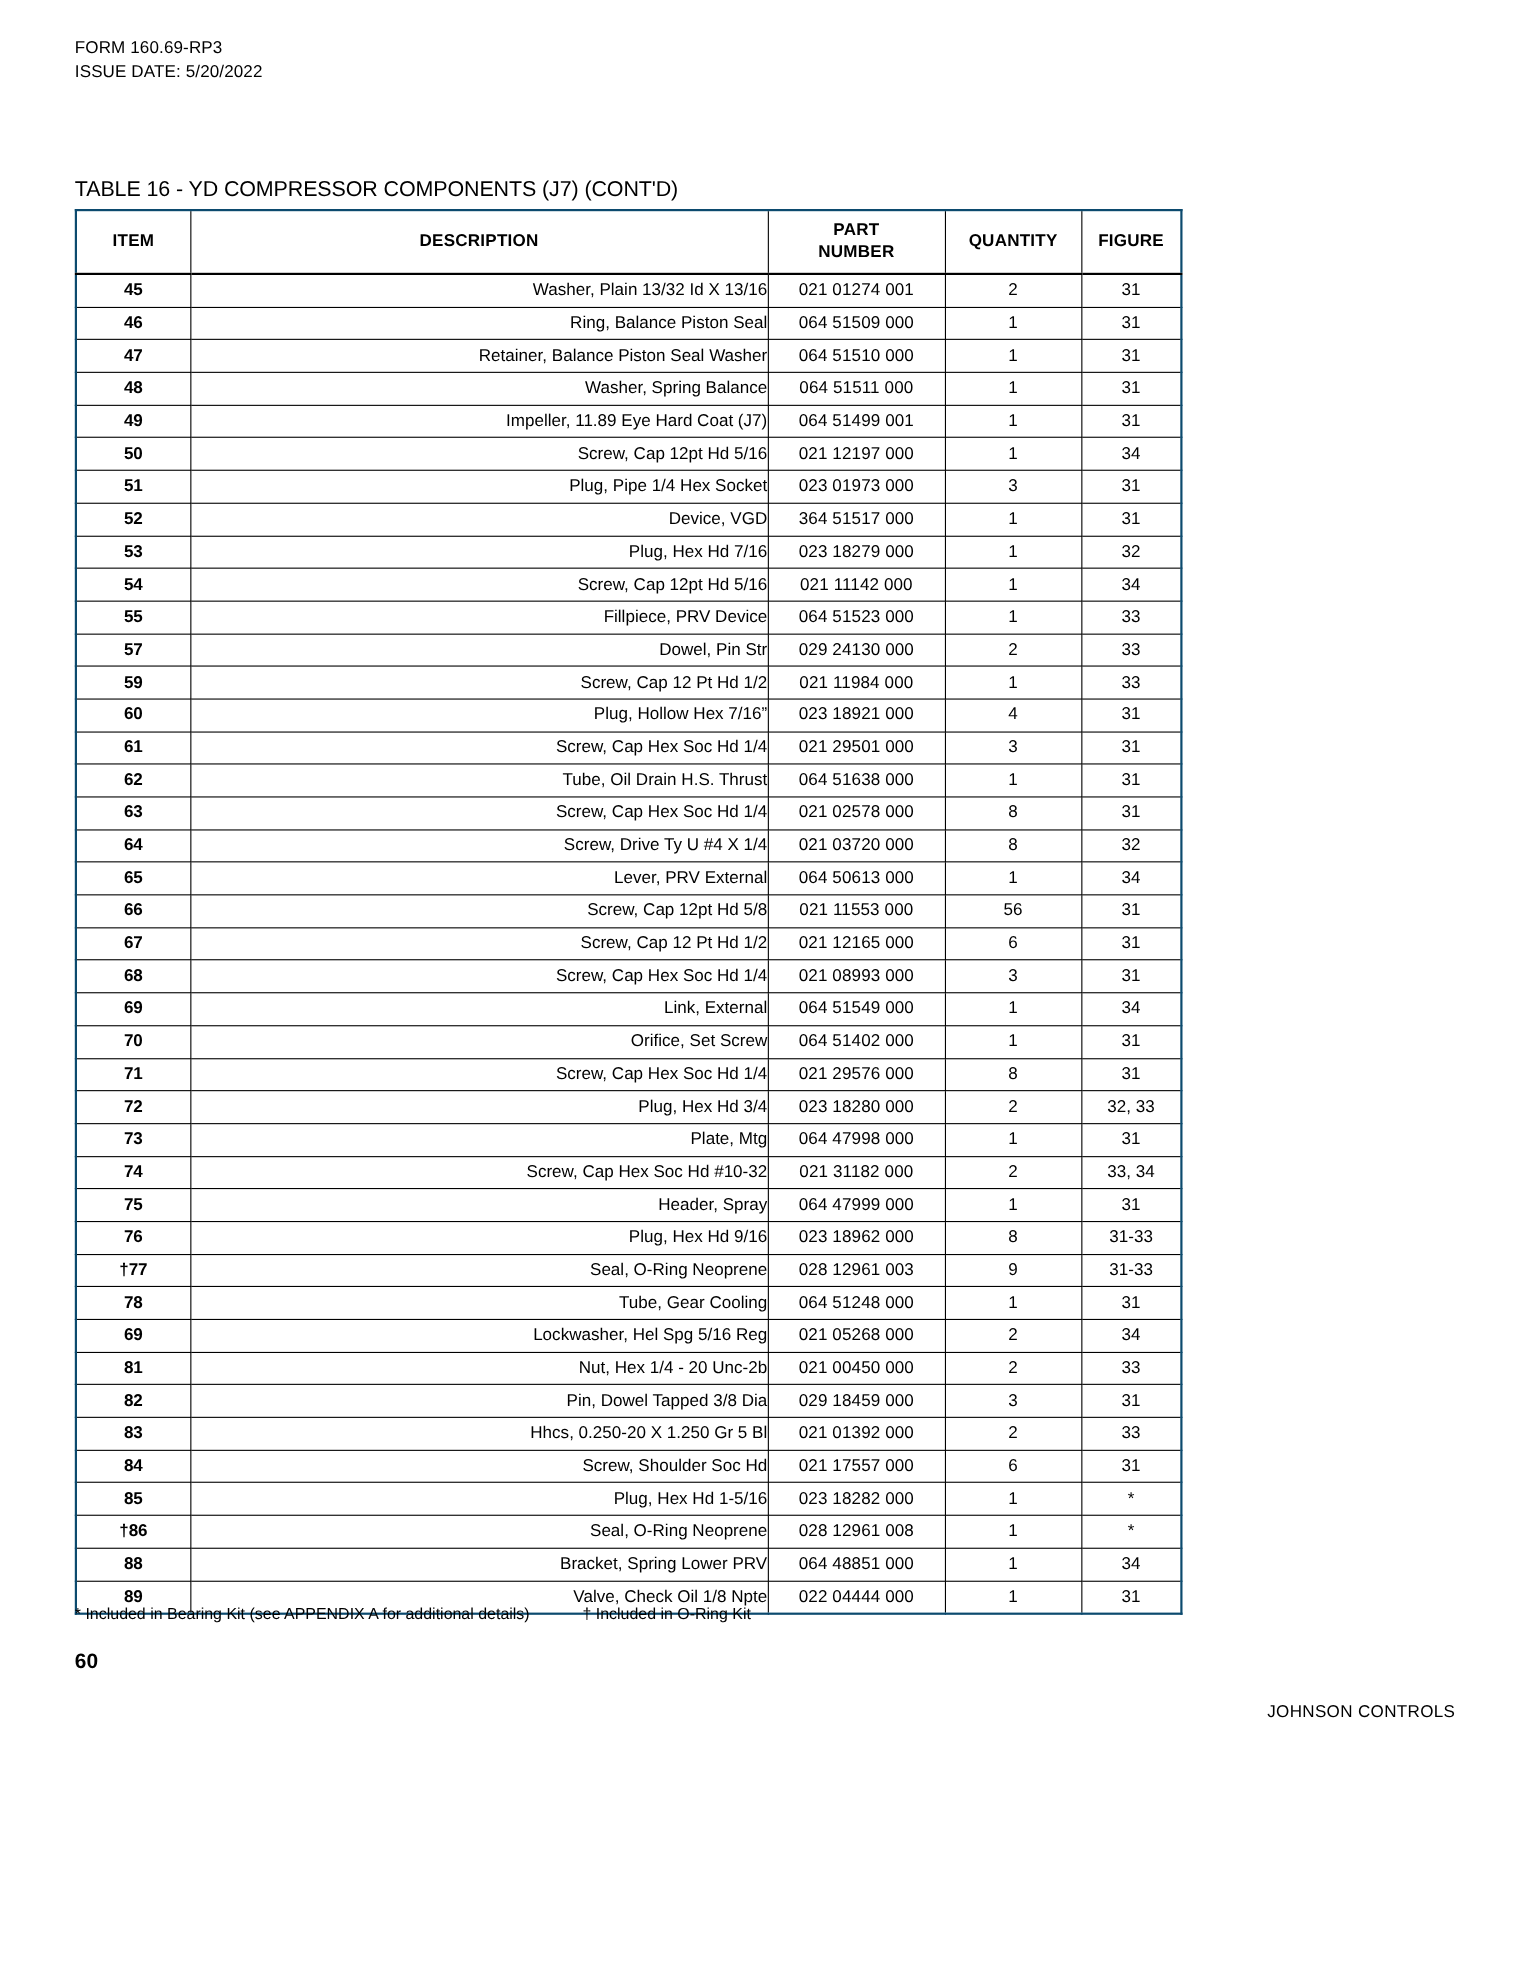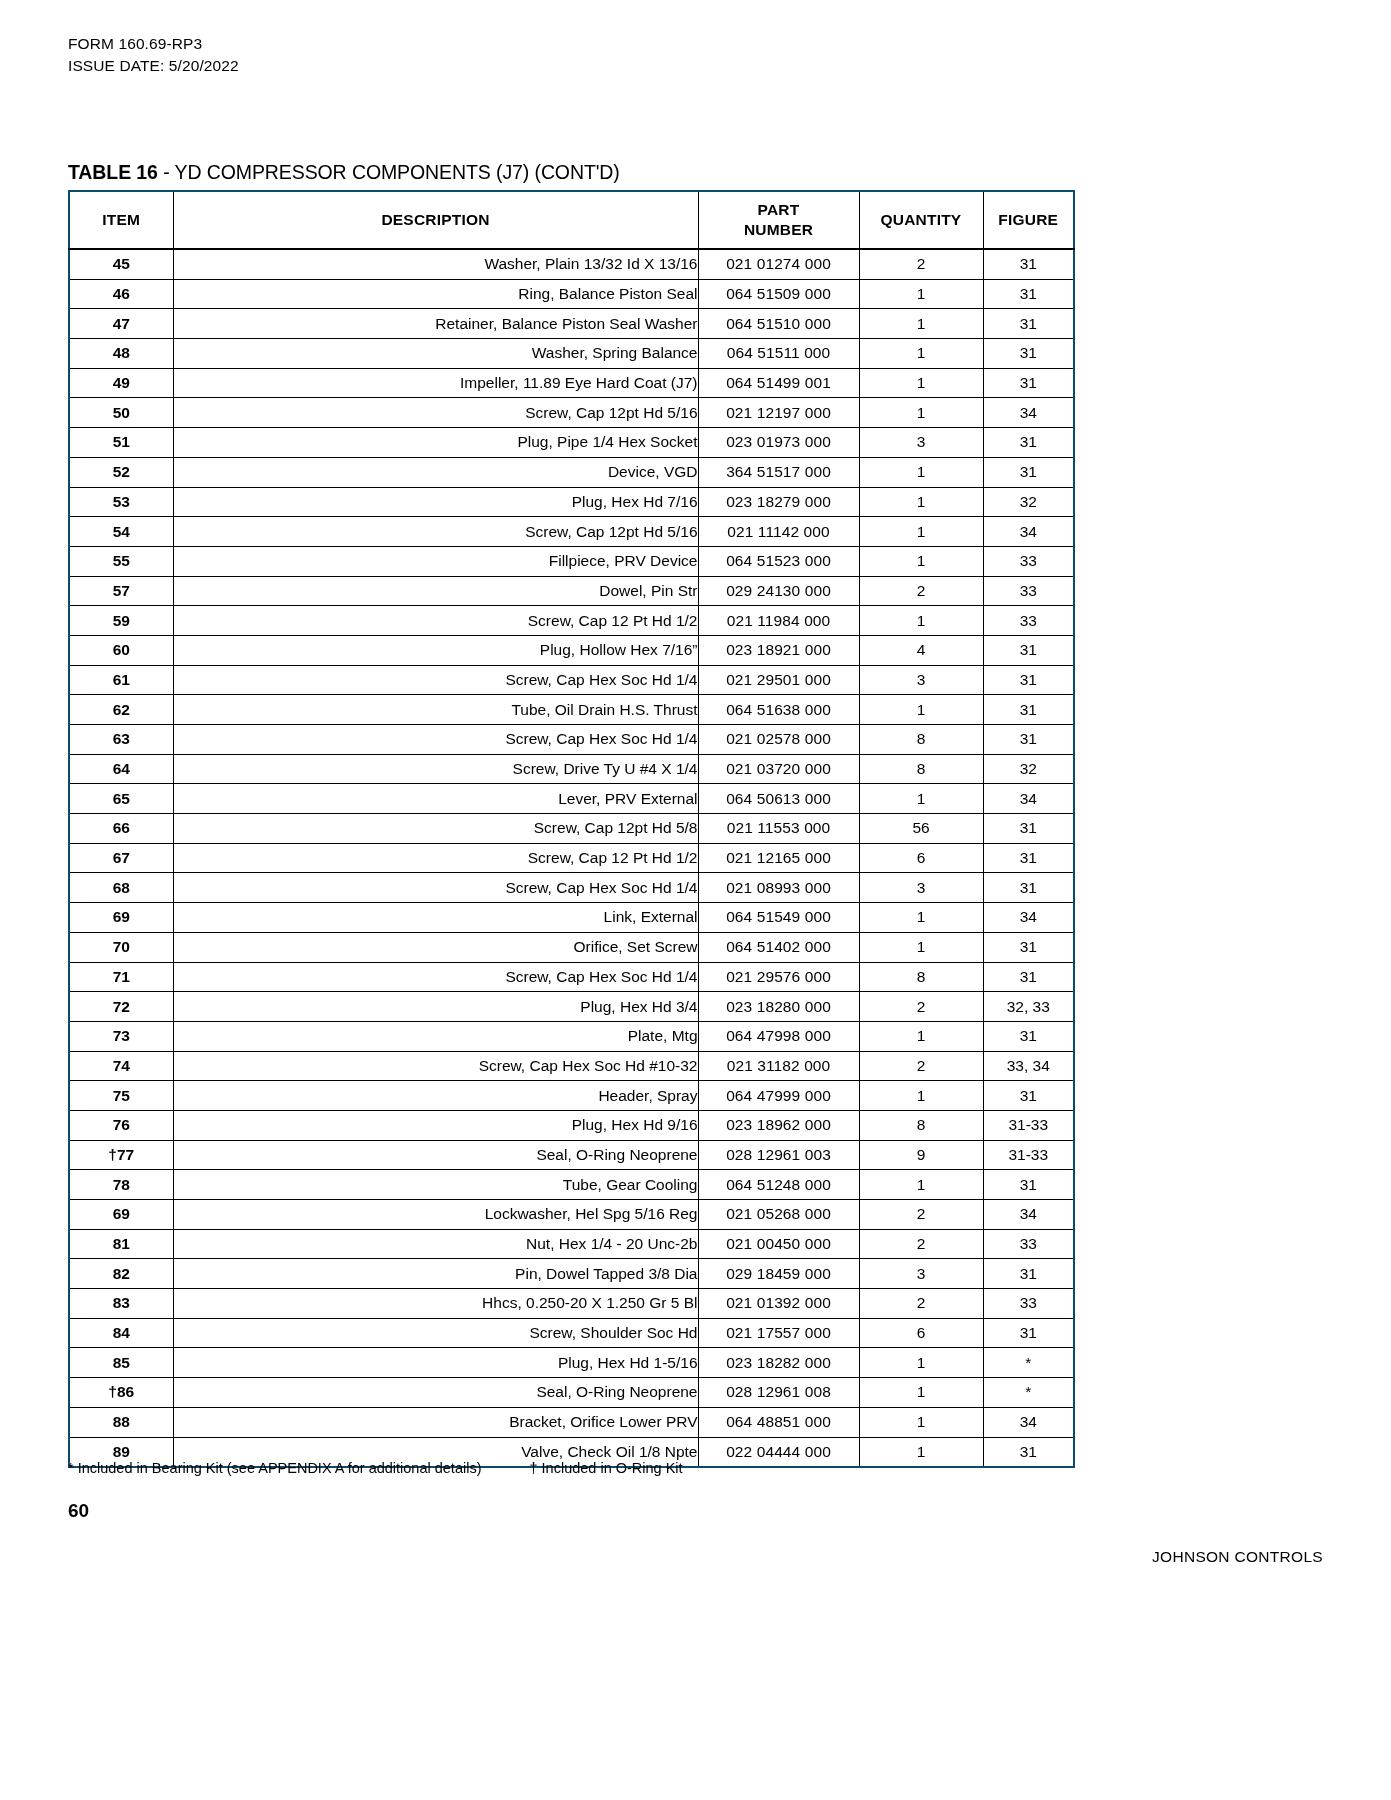--- a/index.html
+++ b/index.html
@@ -35,21 +35,21 @@
 
   
   .table-title {
     position: absolute;
     left: 68px;
     top: 161px;
     font-size: 19.5px;
     letter-spacing: -0.1px;
     white-space: nowrap;
   }
-  .table-title .strong { font-weight: bold; margin-top: 32px; }
+  .table-title .strong { font-weight: normal; margin-top: 32px; }
 
   
   .parts-table {
     position: absolute;
     left: 68px;
     top: 190px;
     width: 1005px;
     border-collapse: collapse;
     table-layout: fixed;
   }
@@ -150,21 +150,21 @@
         <th>DESCRIPTION</th>
         <th><span>PART</span><span class="l2">NUMBER</span></th>
         <th>QUANTITY</th>
         <th>FIGURE</th>
       </tr>
     </thead>
     <tbody id="table-body">
         <tr>
           <td class="item">45</td>
           <td class="desc">Washer, Plain 13/32 Id X 13/16</td>
-          <td class="part">021 01274 000</td>
+          <td class="part">021 01274 001</td>
           <td class="qty">2</td>
           <td class="fig">31</td>
         </tr>
         <tr>
           <td class="item">46</td>
           <td class="desc">Ring, Balance Piston Seal</td>
           <td class="part">064 51509 000</td>
           <td class="qty">1</td>
           <td class="fig">31</td>
         </tr>
@@ -422,21 +422,21 @@
         </tr>
         <tr>
           <td class="item">†86</td>
           <td class="desc">Seal, O-Ring Neoprene</td>
           <td class="part">028 12961 008</td>
           <td class="qty">1</td>
           <td class="fig">*</td>
         </tr>
         <tr>
           <td class="item">88</td>
-          <td class="desc">Bracket, Orifice Lower PRV</td>
+          <td class="desc">Bracket, Spring Lower PRV</td>
           <td class="part">064 48851 000</td>
           <td class="qty">1</td>
           <td class="fig">34</td>
         </tr>
         <tr>
           <td class="item">89</td>
           <td class="desc">Valve, Check Oil 1/8 Npte</td>
           <td class="part">022 04444 000</td>
           <td class="qty">1</td>
           <td class="fig">31</td>

